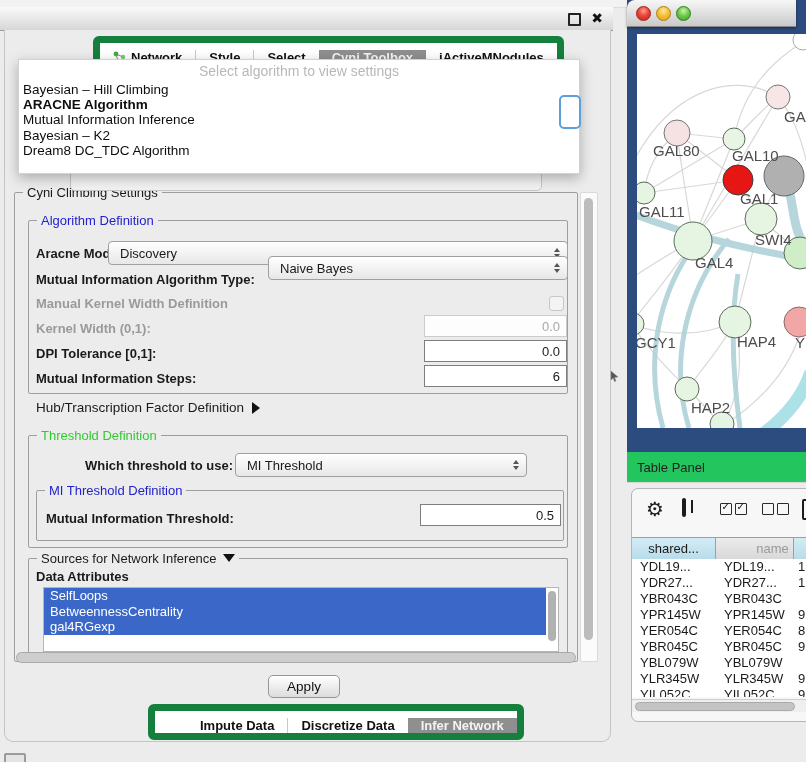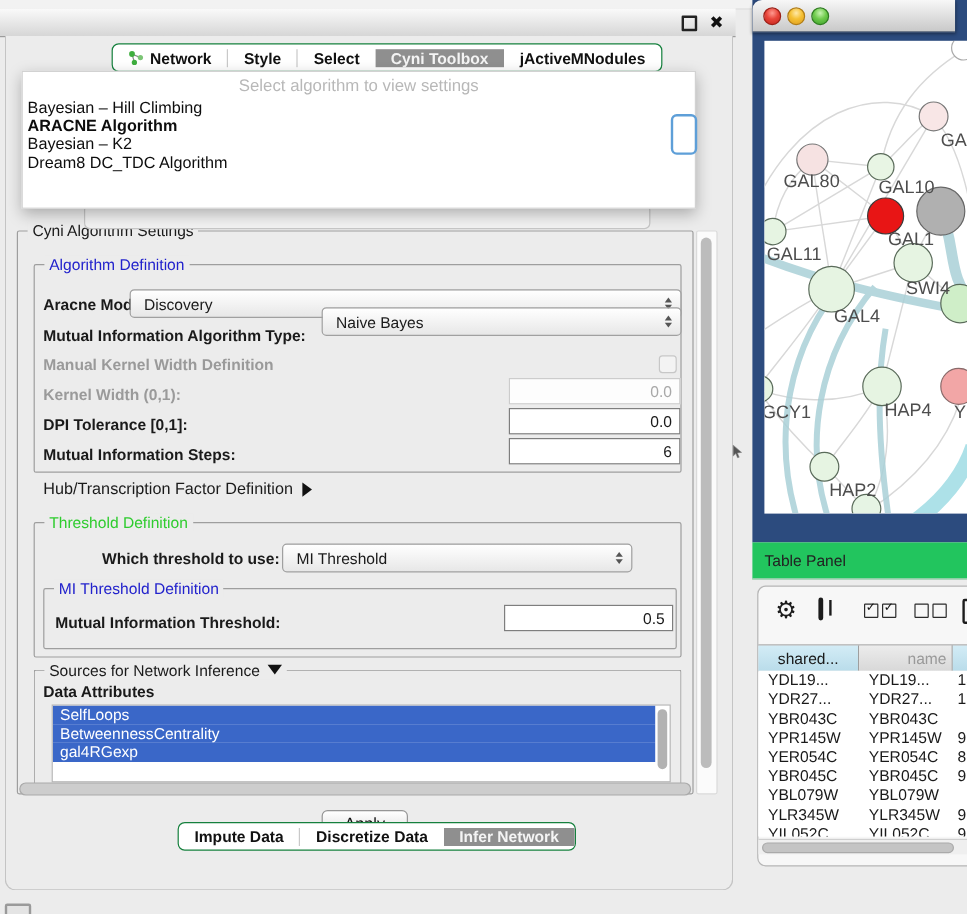--- a/index.html
+++ b/index.html
@@ -26,22 +26,22 @@
   .wbtn-float{position:absolute;right:32px;top:6px;width:9px;height:9px;border:2px solid #222;border-radius:1px;}
   .wbtn-close{position:absolute;right:10px;top:3px;font-size:14px;font-weight:bold;color:#111;}
   .panelbody{
     left:4px;top:30px;width:605px;height:711px;
     background:#ececec;border:1px solid #c4c4c4;border-top:none;
     border-radius:0 0 9px 9px;
   }
 
   
   .tabbar{
-    display:flex;height:22px;align-items:center;
-    background:#ffffff;border:1px solid #15803d;border-radius:6px;
+    display:flex;height:22px;align-items:flex-end;
+    background:#ffffff;border:7px solid #15803d;border-radius:6px;
     overflow:hidden;font-weight:bold;font-size:13px;
   }
   .tab{display:flex;align-items:center;padding:0 13px;color:#111;border-left:1px solid #c9c9c9;}
   .tab:first-child{border-left:none;}
   .tab.sel{background:#8f8f8f;color:#f4f4f4;border-left:none;}
   .tab.sel + .tab{border-left:none;}
   .neticon{width:13px;height:13px;margin-right:5px;}
 
   
   .dropdown{
@@ -169,27 +169,28 @@
       <span>jActiveMNodules</span>
     </div>
 </div>
 
 <div class="abs ghost-combo"></div>
 
 <div class="abs dropdown">
   <div class="hint">Select algorithm to view settings</div>
   <div class="item">Bayesian – Hill Climbing</div>
   <div class="item sel">ARACNE Algorithm</div>
+  <div class="item">Mutual Information Inference</div>
   <div class="item">Bayesian – K2</div>
   <div class="item">Dream8 DC_TDC Algorithm</div>
 </div>
 <div class="abs focus-sliver"></div>
 
 <div class="abs grp" style="left:14px;top:192px;width:562px;height:468px;">
-  <span class="legend">Cyni Algorithm Settings</span>
+  <span class="legend">Cyni Climbing Settings</span>
 </div>
 
 <div class="abs vscroll" style="left:580px;top:192px;width:16px;height:468px;">
   <div class="vthumb" style="left:3px;top:5px;width:9px;height:442px;"></div>
 </div>
 
 <div class="abs grp" style="left:28px;top:220px;width:538px;height:172px;">
   <span class="legend blue">Algorithm Definition</span>
 </div>
 
@@ -265,21 +266,21 @@
   <div class="listrow">gal4RGexp</div>
   <div class="vthumb" style="right:2px;top:3px;width:8px;height:50px;background:#b2b2b2;"></div>
 </div>
 
 <div class="abs hscroll-pill" style="left:16px;top:652px;width:558px;height:9px;"></div>
 
 <div class="abs btn" style="left:268px;top:675px;width:70px;height:21px;">
   <span>Apply</span>
 </div>
 
-<div class="abs tabbar" style="left:148px;top:685px;">
+<div class="abs tabbar" style="left:148px;top:704px;padding-left:32px;">
   <div class="tab">
       <span>Impute Data</span>
     </div>
   <div class="tab">
       <span>Discretize Data</span>
     </div>
   <div class="tab sel">
       <span>Infer Network</span>
     </div>
 </div>

